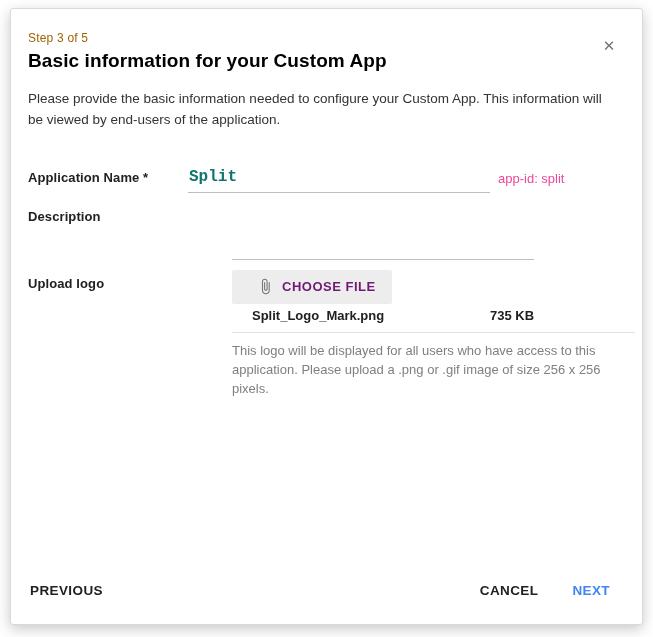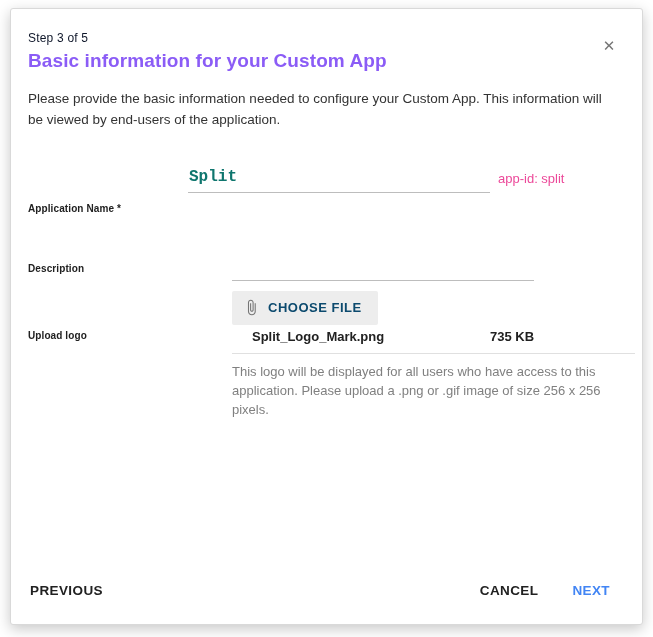--- a/index.html
+++ b/index.html
@@ -27,52 +27,51 @@
     width: 22px; height: 22px;
     border: none; background: transparent;
     color: #757575;
     font-size: 15px; line-height: 22px;
     text-align: center;
     cursor: pointer;
     font-family: "Liberation Sans", sans-serif;
   }
   .step-label {
     font-size: 12px;
-    color: #0f172a;
+    color: #a16207;
     letter-spacing: 0.2px;
   }
   .dialog-title {
     margin-top: 5px;
     font-size: 19px;
     font-weight: bold;
-    color: #8b5cf6;
+    color: #000000;
     letter-spacing: 0.1px;
   }
   .dialog-intro {
     margin-top: 17px;
     font-size: 13.5px;
     line-height: 1.55;
     color: #333333;
     max-width: 598px;
   }
   .form { margin-top: 33px; }
   .field-row {
     display: flex;
     align-items: flex-start;
   }
   .field-row + .field-row { margin-top: 10px; gap: 44px; }
   .field-label {
     flex: none;
     width: 160px;
-    font-size: 10px;
+    font-size: 13px;
     font-weight: bold;
     color: #212121;
     padding-top: 6px;
     letter-spacing: 0.1px;
-    margin-top: 33px;
   }
   .underline-input {
     width: 302px;
     border: none;
     border-bottom: 1px solid #bdbdbd;
     outline: none;
     background: transparent;
     font-family: Liberation Mono, monospace;
     font-size: 16px;
     font-weight: bold;
@@ -100,28 +99,28 @@
   }
   .upload-row { margin-top: 34px; }
   .upload-field { width: 440px; }
   .choose-file-btn {
     display: inline-flex;
     align-items: center;
     gap: 8px;
     background: #ededed;
     border: none;
     border-radius: 2px;
-    padding: 8px 16px 8px 11px;
+    padding: 8px 16px 8px 25px;
     height: 34px;
     cursor: pointer;
     font-family: "Liberation Sans", sans-serif;
     font-size: 13px;
     font-weight: bold;
     letter-spacing: 0.5px;
-    color: #0c4a6e;
+    color: #701a75;
   }
   .paperclip { width: 17px; height: 17px; display: block; }
   .file-row {
     display: flex;
     margin-top: 2px;
     padding: 2px 0 9px 0;
     border-bottom: 1px solid #e0e0e0;
     width: 403px;
   }
   .file-name {

